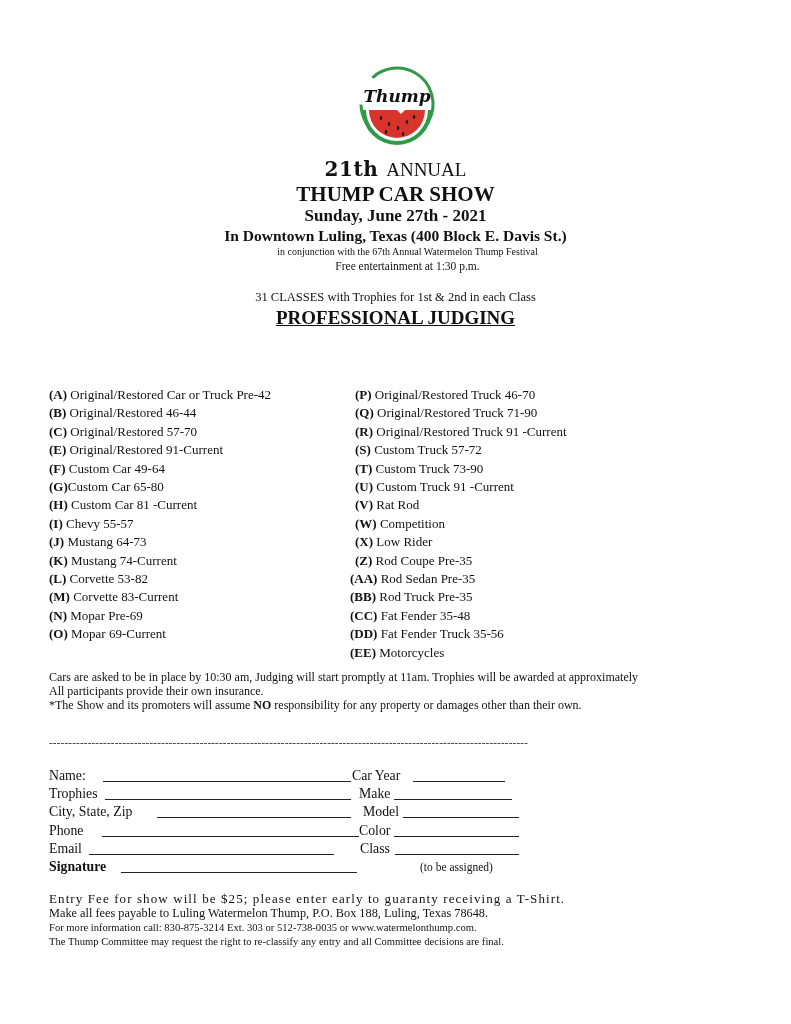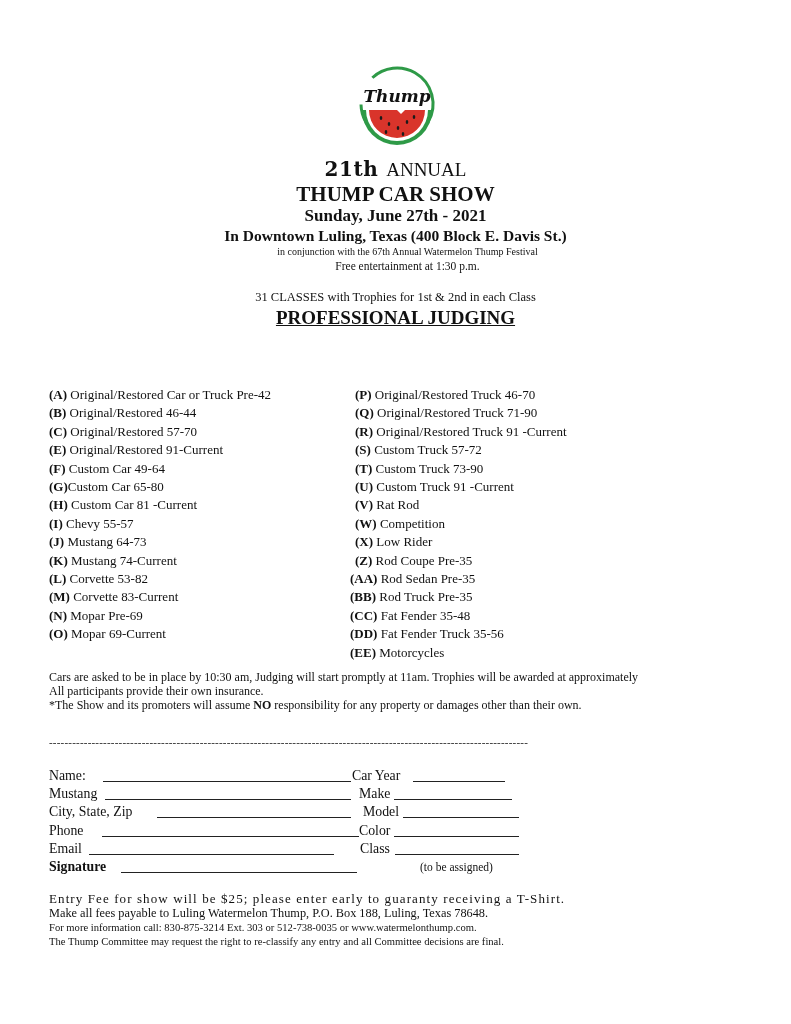--- a/index.html
+++ b/index.html
@@ -119,21 +119,21 @@
   <div class="dashes">----------------------------------------------------------------------------------------------------------------------------</div>
 
   <div class="form">
     <div class="frow">
       <span class="lbl" style="left:0">Name:</span>
       <span class="line" style="left:54px;width:248px"></span>
       <span class="lbl" style="left:303px">Car Year</span>
       <span class="line" style="left:364px;width:92px"></span>
     </div>
     <div class="frow">
-      <span class="lbl" style="left:0">Mustang</span>
+      <span class="lbl" style="left:0">Trophies</span>
       <span class="line" style="left:56px;width:246px"></span>
       <span class="lbl" style="left:310px">Make</span>
       <span class="line" style="left:345px;width:118px"></span>
     </div>
     <div class="frow">
       <span class="lbl" style="left:0">City, State, Zip</span>
       <span class="line" style="left:108px;width:194px"></span>
       <span class="lbl" style="left:314px">Model</span>
       <span class="line" style="left:354px;width:116px"></span>
     </div>

